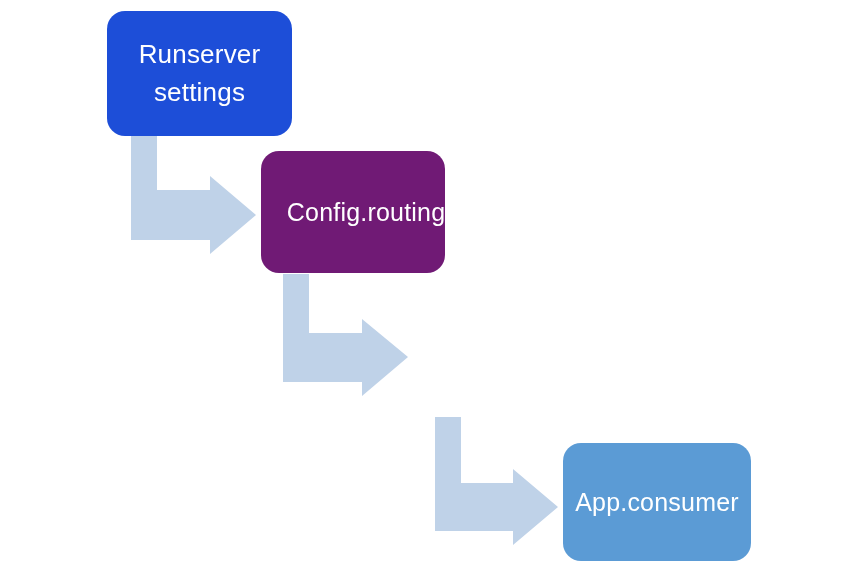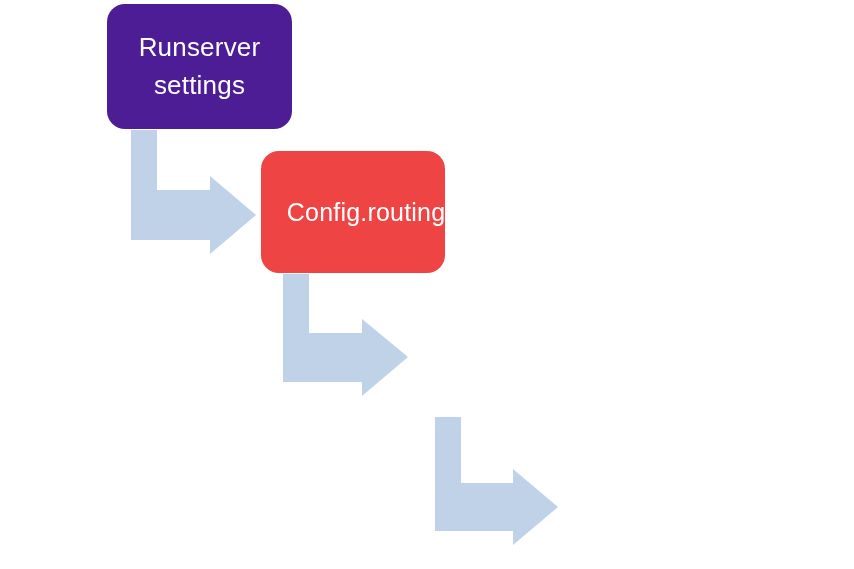--- a/index.html
+++ b/index.html
@@ -108,24 +108,27 @@
              L 461 483
              L 513 483
              L 513 469
              L 558 507
              L 513 545
              L 513 531
              L 435 531
              Z"></path>
   </svg>
 
-  <div class="node" id="node-runserver-settings" style="background:#4c1d95;">
+  <div class="node" id="node-runserver-settings" style="background:#1d4ed8;margin-top:7px;">
     <span class="node-label">Runserver
 settings</span>
   </div>
 
-  <div class="node" id="node-config-routing" style="background:#ef4444;padding-left:26px;">
+  <div class="node" id="node-config-routing" style="background:#701a75;padding-left:26px;">
     <span class="node-label">Config.routing</span>
   </div>
 
 
+  <div class="node" id="node-app-consumer" style="background:#5B9BD5;">
+    <span class="node-label">App.consumer</span>
+  </div>
 
 </div>
 
 </body></html>

